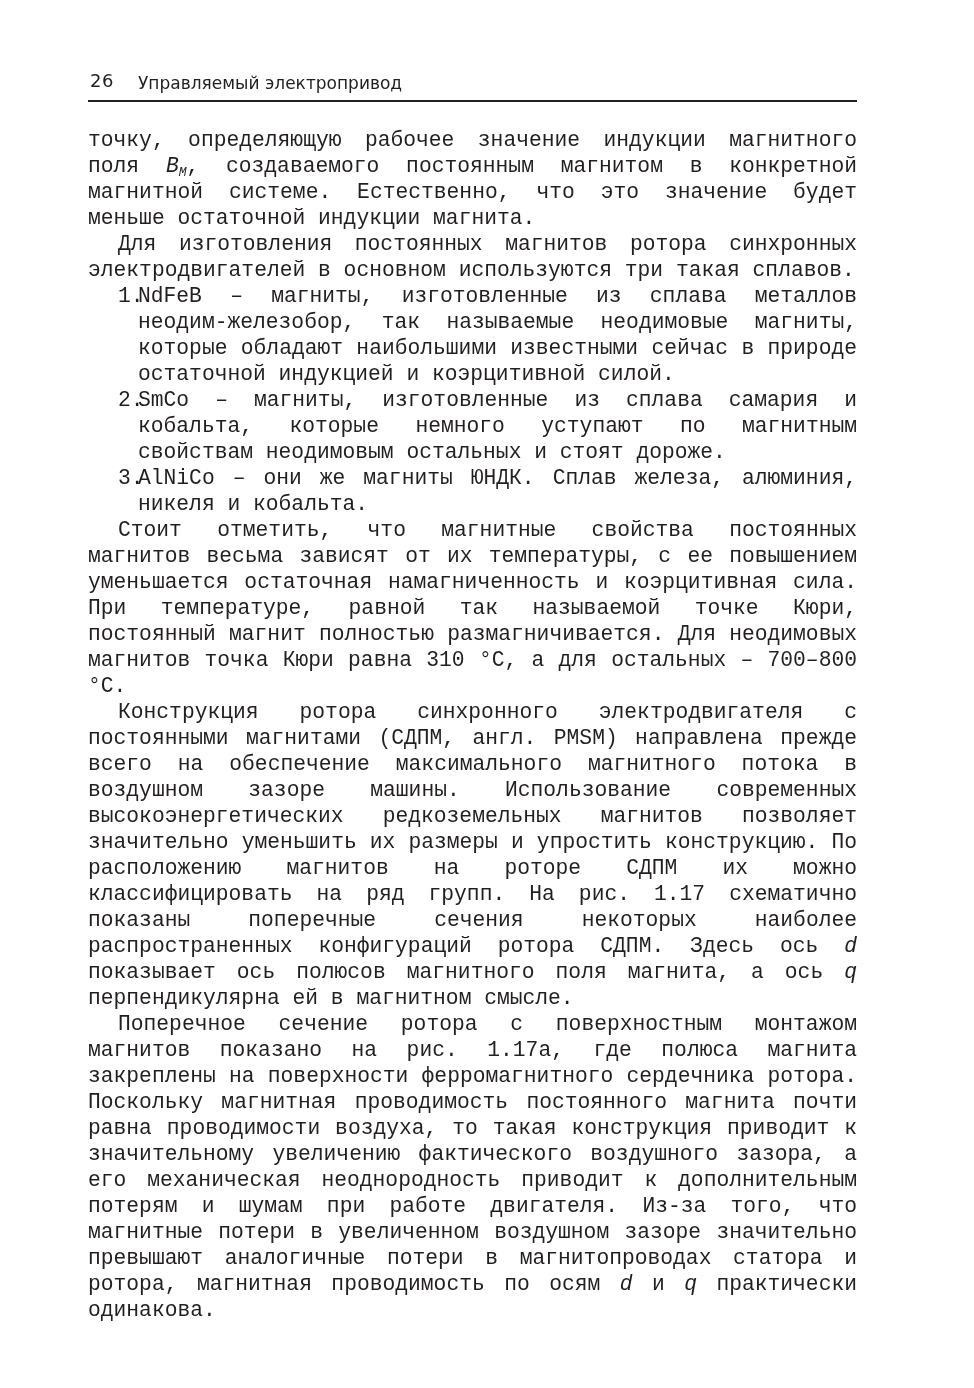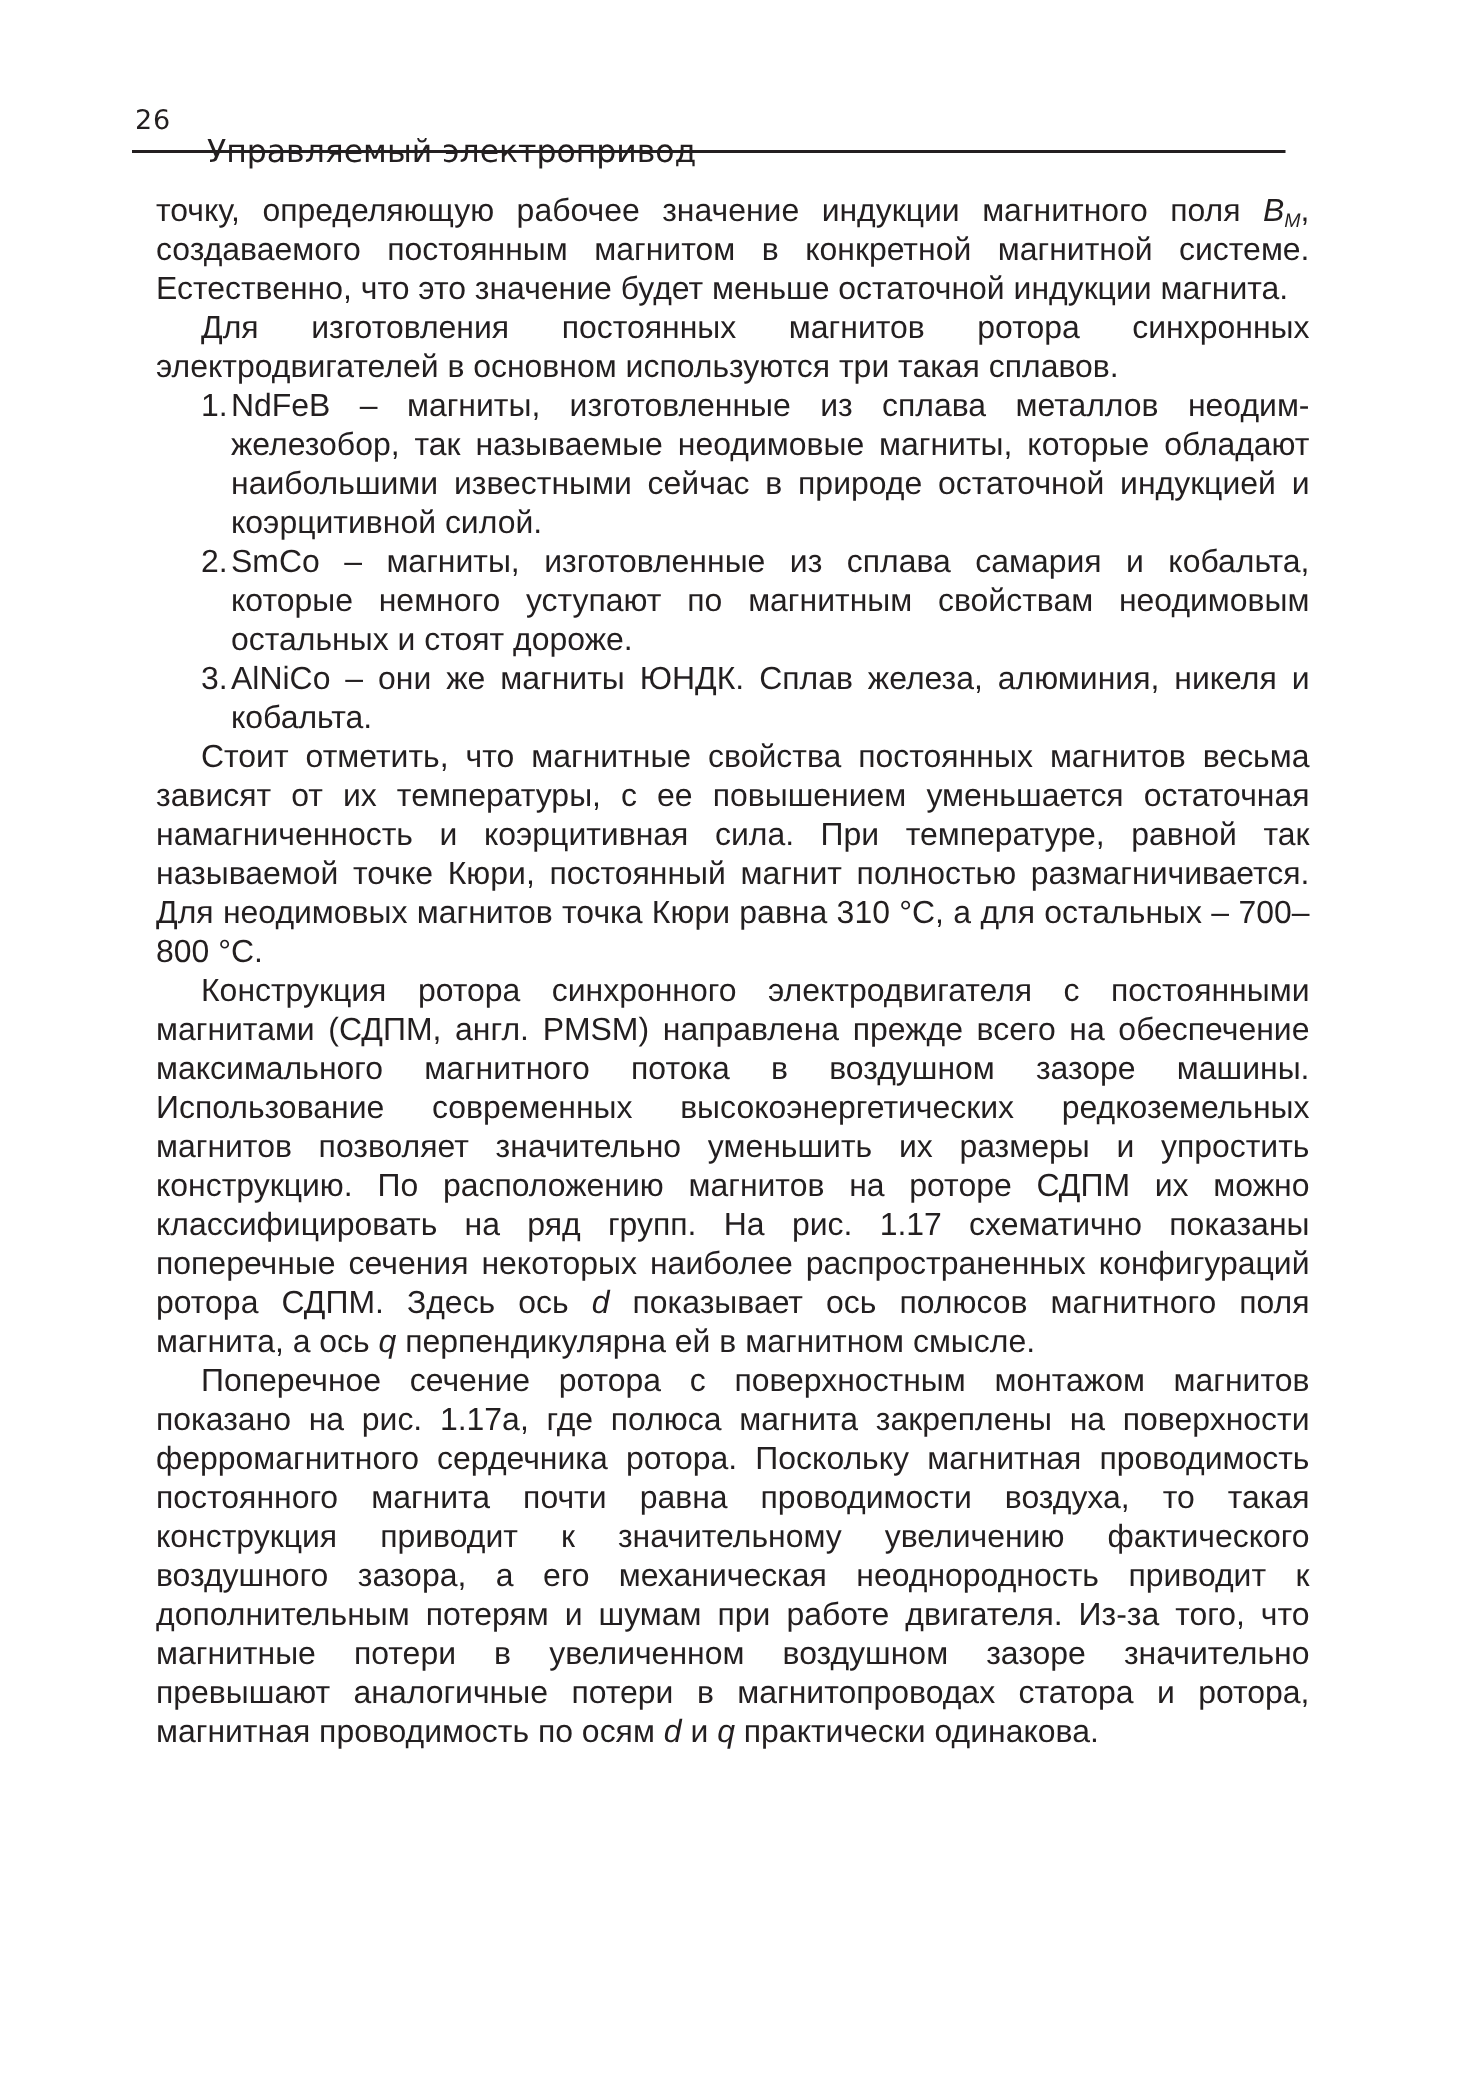--- a/index.html
+++ b/index.html
@@ -12,26 +12,25 @@
       position: absolute; left: 0; top: 68px; width: 769px; height: 32px;
       border-bottom: 2.5px solid #231f20;
       font-family: "DejaVu Sans", sans-serif;
     }
     .page-number {
       position: absolute; left: 2px; top: 2px;
       font-size: 18px; font-weight: normal; letter-spacing: 0.5px;
     }
     .header-title {
       position: absolute; left: 50px; top: 5px;
-      font-size: 21px;
-      margin-top: 16px;
+      font-size: 17px;
     }
     .body-text {
-      position: absolute; left: 16px; top: 127px; width: 769px;
-      font-family: Liberation Sans, sans-serif;
+      position: absolute; left: 0; top: 127px; width: 769px;
+      font-family: Liberation Mono, monospace;
       font-size: 21.3px; line-height: 26px;
       text-align: justify; hyphens: manual;
     }
     .body-text p { margin: 0; text-indent: 30px; }
     .body-text p.noindent { text-indent: 0; }
     .body-text i { font-style: italic; }
     .body-text sub { font-size: 13px; vertical-align: -4px; line-height: 0; font-style: italic; }
     ol.list { margin: 0; padding: 0; list-style: none; }
     ol.list li { position: relative; padding-left: 50px; text-align: justify; }
     ol.list li .num { position: absolute; left: 30px; top: 0; }

